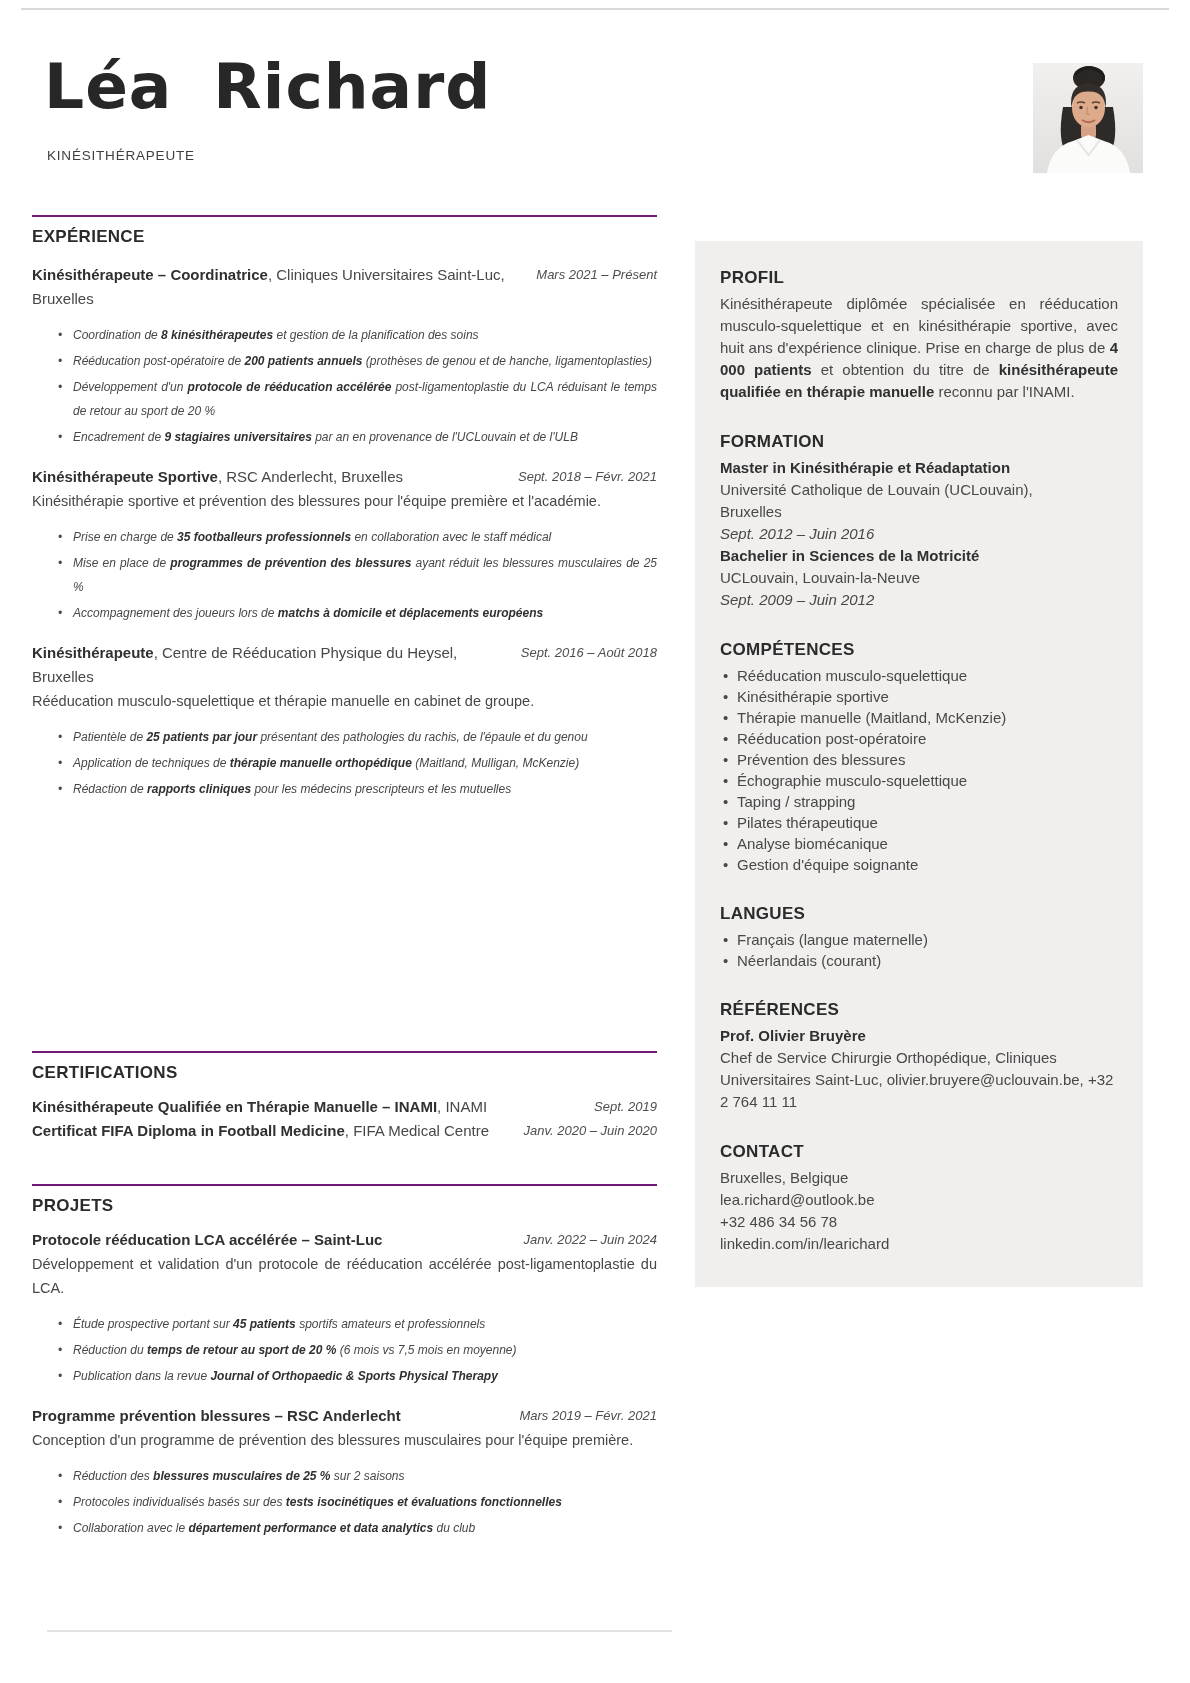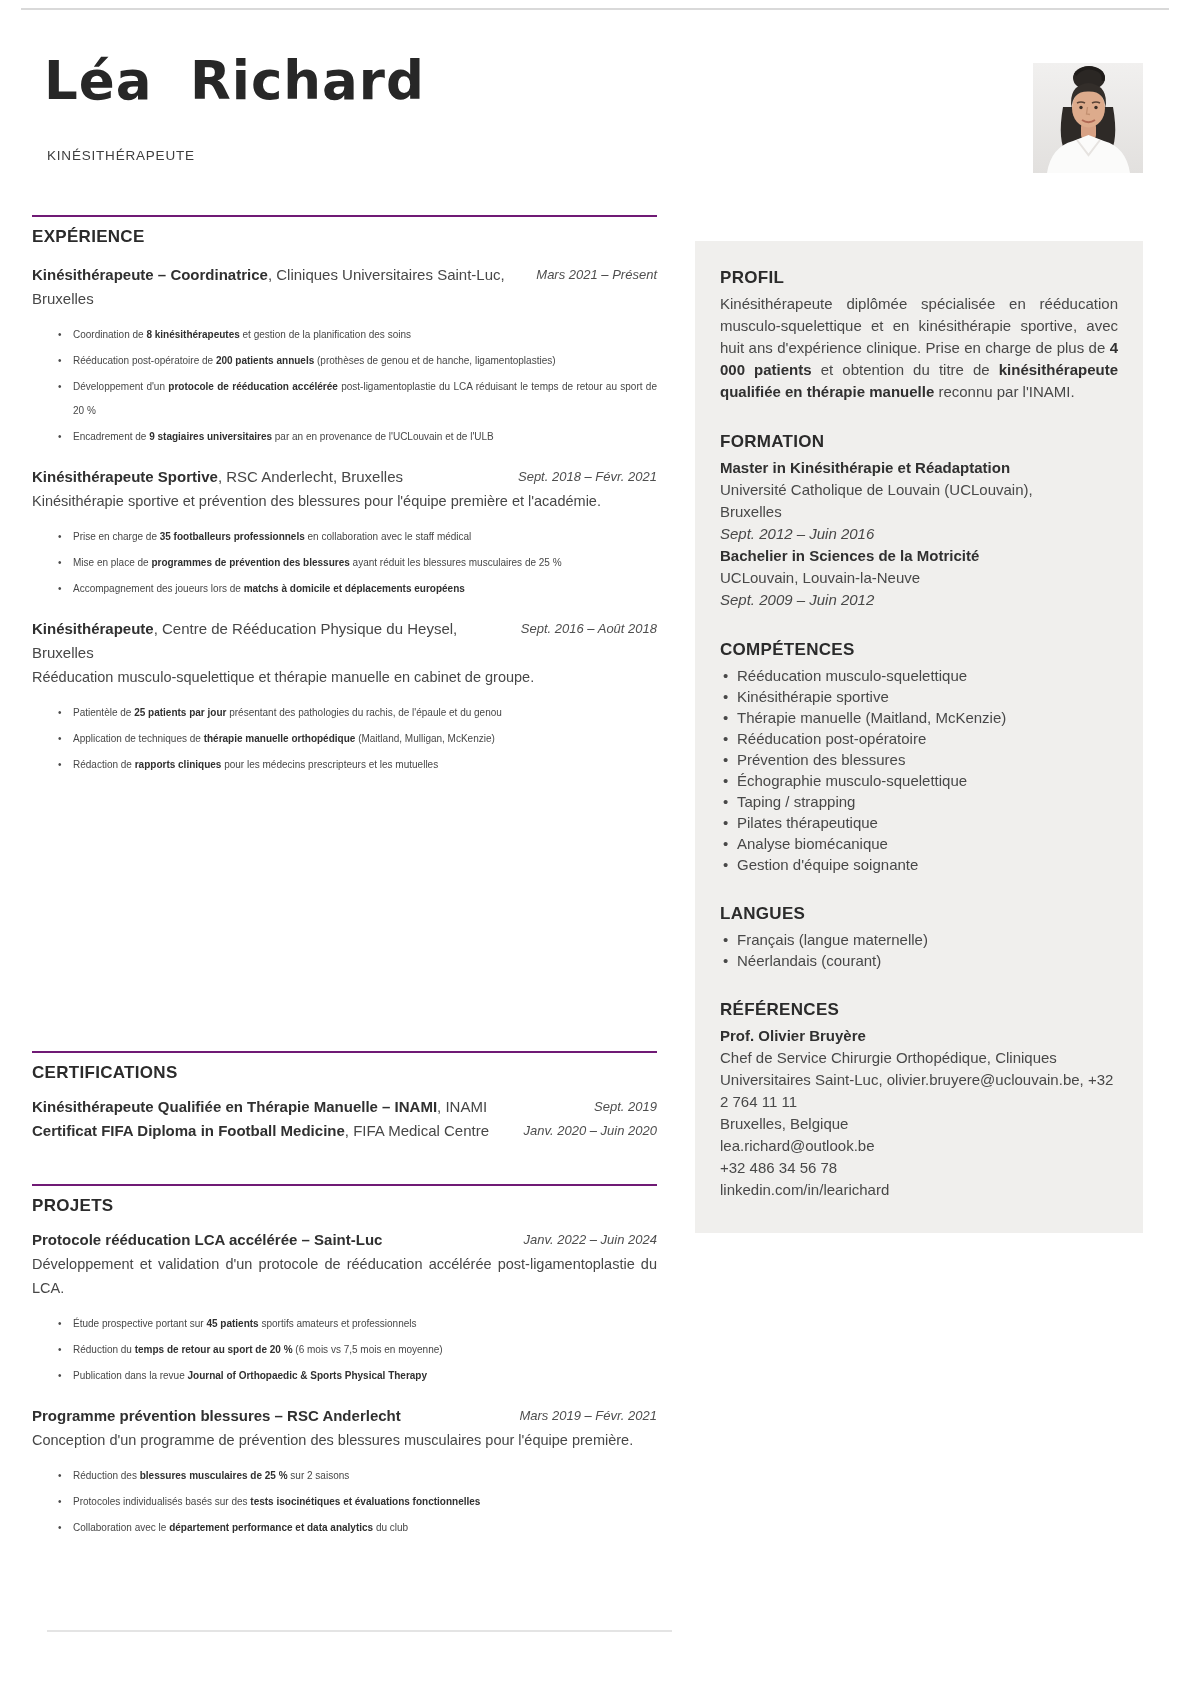--- a/index.html
+++ b/index.html
@@ -3,37 +3,37 @@
 <meta charset="utf-8">
 <style>
   html,body{margin:0;padding:0;background:#ffffff;}
   .page{position:relative;width:1190px;height:1683px;background:#ffffff;overflow:hidden;
         font-family:"Liberation Sans",sans-serif;color:#474747;}
   .rule-top{position:absolute;left:21px;top:8px;width:1148px;height:2px;background:#d9d9d9;}
   .rule-bottom{position:absolute;left:47px;top:1630px;width:625px;height:2px;background:#e4e4e4;}
 
   
   .name{position:absolute;left:44px;top:52px;margin:0;font-family:"DejaVu Sans",sans-serif;
-        font-size:53px;font-weight:800;color:#272727;letter-spacing:1px;word-spacing:18px;line-height:1.1;}
+        font-size:63px;font-weight:800;color:#272727;letter-spacing:1px;word-spacing:18px;line-height:1.1;}
   .kicker{position:absolute;left:47px;top:148px;font-size:13.5px;letter-spacing:.8px;color:#3e3e3e;}
   .photo{position:absolute;left:1033px;top:63px;width:110px;height:110px;overflow:hidden;}
 
   
   .lsec{position:absolute;left:32px;width:625px;border-top:2px solid #701a75;}
   .sec-exp{top:215px;}
   .sec-cert{top:1051px;}
   .sec-proj{top:1184px;}
   h2.lhead{margin:10px 0 12px;font-size:17px;font-weight:bold;color:#2b2b2b;letter-spacing:.3px;}
   .job{margin-top:16px;}
   .item{margin-top:12px;}
   .title{margin:0;font-size:15px;font-weight:normal;line-height:24px;color:#474747;}
   .title strong, strong{font-weight:bold;color:#303030;}
   .date{float:right;margin-left:14px;font-style:italic;font-size:13px;color:#4e4e4e;line-height:24px;}
   .desc{margin:0;font-size:14.5px;line-height:24px;text-align:justify;}
-  ul.bullets{list-style:none;margin:12px 0 0;padding:0 0 0 41px;font-size:10px;}
+  ul.bullets{list-style:none;margin:12px 0 0;padding:0 0 0 41px;font-size:12px;font-style:italic;}
   ul.bullets li{position:relative;line-height:24px;text-align:justify;margin-top:2px;}
   ul.bullets li:first-child{margin-top:0;}
   ul.bullets li::before{content:"\2022";position:absolute;left:-15px;color:#4a4a4a;}
 
   
   .panel{position:absolute;left:695px;top:217px;width:448px;box-sizing:border-box;
          background:#f0efed;padding:26px 25px 32px;font-size:15px;line-height:22px;color:#484848;margin-top:24px;}
   .panel h2{margin:28px 0 4px;font-size:17px;font-weight:bold;color:#2b2b2b;letter-spacing:.3px;}
   .panel section.first h2{margin-top:0;}
   .just{text-align:justify;}
@@ -213,20 +213,21 @@
 
     <section>
       <h2>RÉFÉRENCES</h2>
       <div>
         <div class="ref-name">Prof. Olivier Bruyère</div>
         <div class="ref-details">Chef de Service Chirurgie Orthopédique, Cliniques Universitaires Saint-Luc, olivier.bruyere@uclouvain.be, +32 2 764 11 11</div>
       </div>
     </section>
 
     <section>
+      <h2>CONTACT</h2>
       <div class="contact-line">Bruxelles, Belgique</div>
       <div class="contact-line">lea.richard@outlook.be</div>
       <div class="contact-line">+32 486 34 56 78</div>
       <div class="contact-line">linkedin.com/in/learichard</div>
     </section>
   </aside>
 
   <div class="rule-bottom"></div>
 </div>
 

